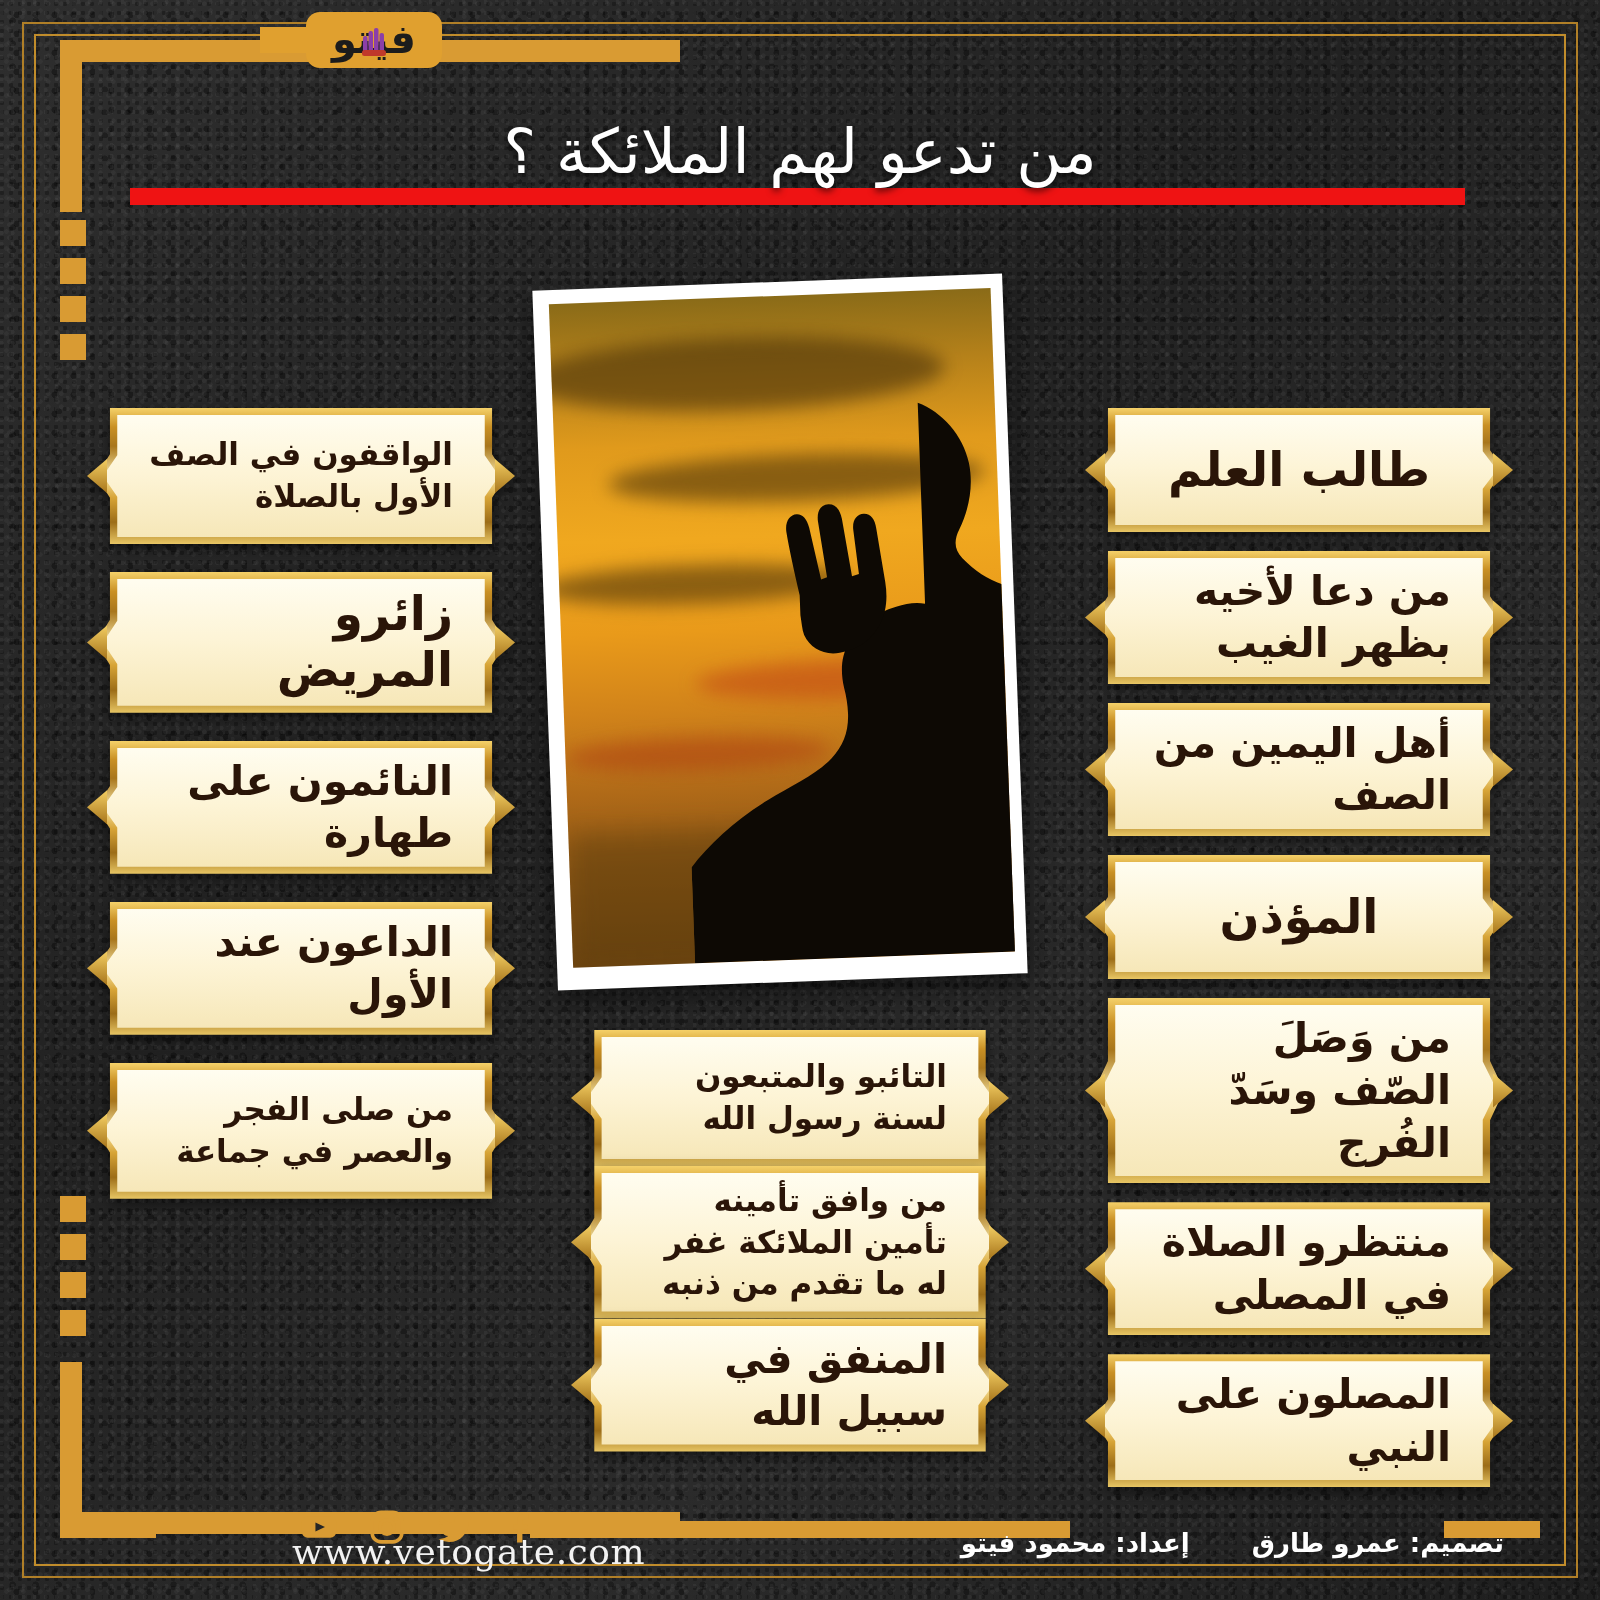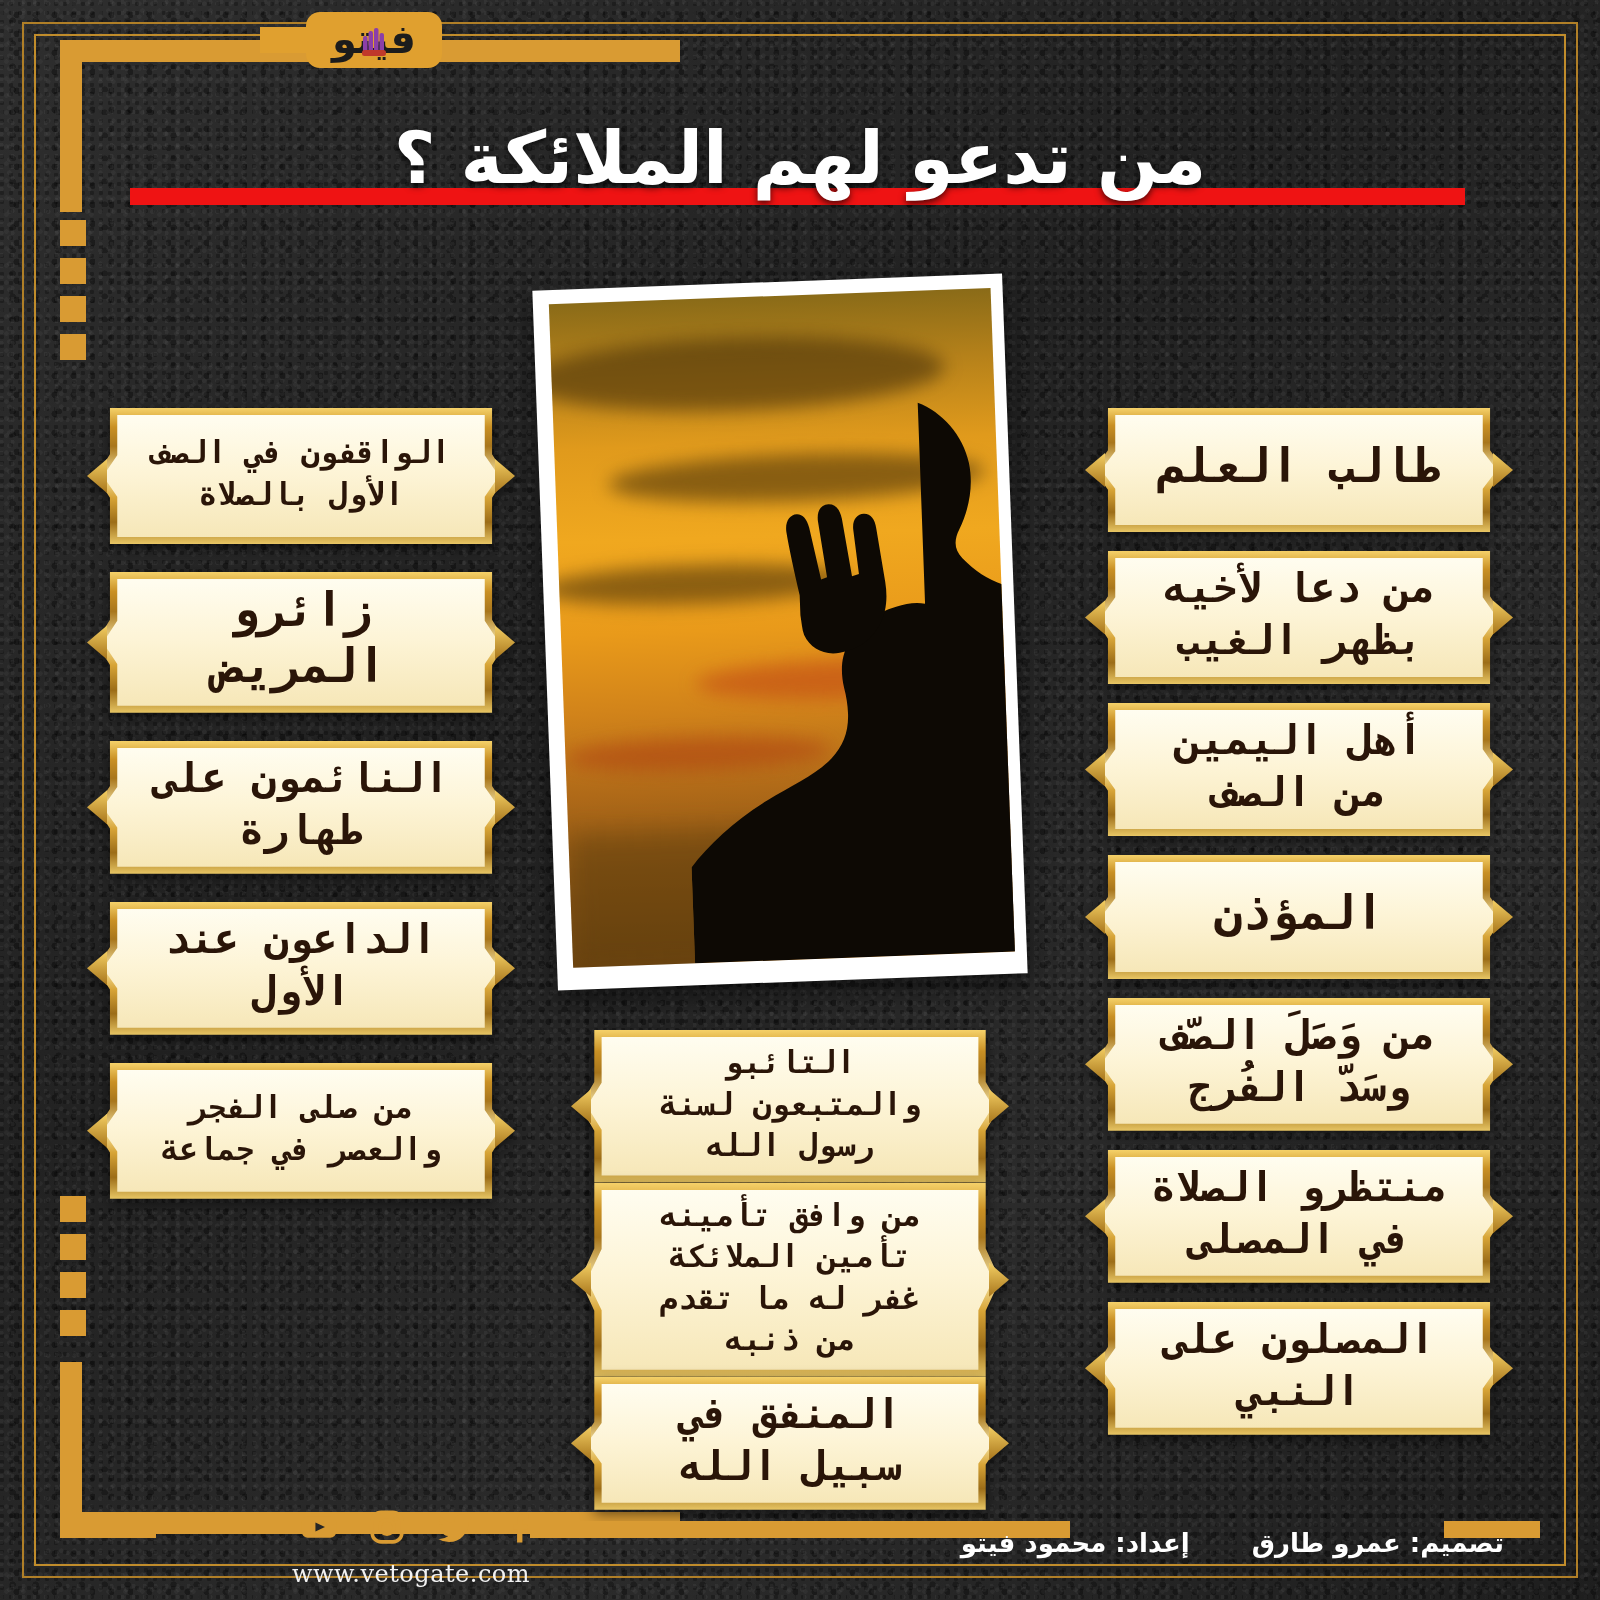--- a/index.html
+++ b/index.html
@@ -69,21 +69,21 @@
     width:26px; height:34px;
   }
 
   
   #title-zone{ position:absolute; left:0; right:0; top:110px; height:150px; }
   #title-strike{
     position:absolute; left:130px; right:135px; top:78px; height:17px; background:#ef1313;
   }
   #title{
     position:absolute; left:0; right:0; top:0;
-    text-align:center; color:#fff; font-size:72px; font-weight:bold;
+    text-align:center; color:#fff; font-size:62px; font-weight:normal;
     direction:rtl; line-height:1.35; letter-spacing:-1px;
     text-shadow:0 3px 7px rgba(0,0,0,.7);
   }
 
   
   #photo{
     position:absolute; left:545px; top:282px; width:470px; height:700px;
     background:#fff; padding:14px 12px 22px 16px;
     transform:rotate(-2.1deg);
     box-shadow:0 10px 26px rgba(0,0,0,.55);
@@ -113,24 +113,23 @@
       96.6% 66%, 96.6% 100%, 3.4% 100%, 3.4% 66%
     );
   }
   .badge .inner{
     background:linear-gradient(180deg,#fffdf0 0%,#fdf4d6 48%,#f6e7b8 100%);
     clip-path: polygon(
       0% 50%, 3.6% 33%, 3.6% 0%, 96.4% 0%, 96.4% 33%, 100% 50%,
       96.4% 67%, 96.4% 100%, 3.6% 100%, 3.6% 67%
     );
     display:flex; align-items:center; justify-content:center;
-    text-align:center; direction:rtl;
+    text-align:right; direction:rtl;
     color:#2a1508; font-weight:bold;
     padding:7px 46px;
-    font-family:Liberation Mono, monospace;
   }
   .badge.h1 .inner{ min-height:108px; font-size:41px; line-height:1.28; }
   .badge.h2 .inner{ min-height:122px; font-size:31px; line-height:1.34; }
   .badge.big .inner{ min-height:110px; font-size:47px; line-height:1.2; }
 
   
   .badge .pt{
     position:absolute; top:50%; width:20px; height:34px;
     transform:translateY(-50%);
     background:linear-gradient(180deg,#f3ce63,#a8761c);
@@ -140,22 +139,22 @@
 
   
   #footer{ position:absolute; left:0; right:0; bottom:0; height:120px; }
   #foot-bar-l{ position:absolute; left:60px; bottom:62px; width:96px; height:22px; background:#d99b33; }
   #foot-bar-m{ position:absolute; left:530px; bottom:62px; width:540px; height:17px; background:#d99b33; }
   #foot-bar-r{ position:absolute; right:60px; bottom:62px; width:96px; height:17px; background:#d99b33; }
 
   #social{ position:absolute; left:300px; bottom:54px; display:flex; gap:30px; align-items:center; }
   #social .si{ width:38px; height:38px; display:block; }
   #site{
-    position:absolute; left:292px; bottom:12px;
-    color:#f2f2f2; font-size:24px; font-family:"DejaVu Serif","Liberation Serif",serif;
+    position:absolute; left:292px; bottom:28px;
+    color:#f2f2f2; font-size:36px; font-family:"DejaVu Serif","Liberation Serif",serif;
     letter-spacing:.5px; direction:ltr;
   }
   #credits{
     position:absolute; right:96px; bottom:42px;
     display:flex; gap:62px; direction:rtl;
     color:#fff; font-size:26px; font-weight:bold;
   }
 </style>
 </head>
 <body>

